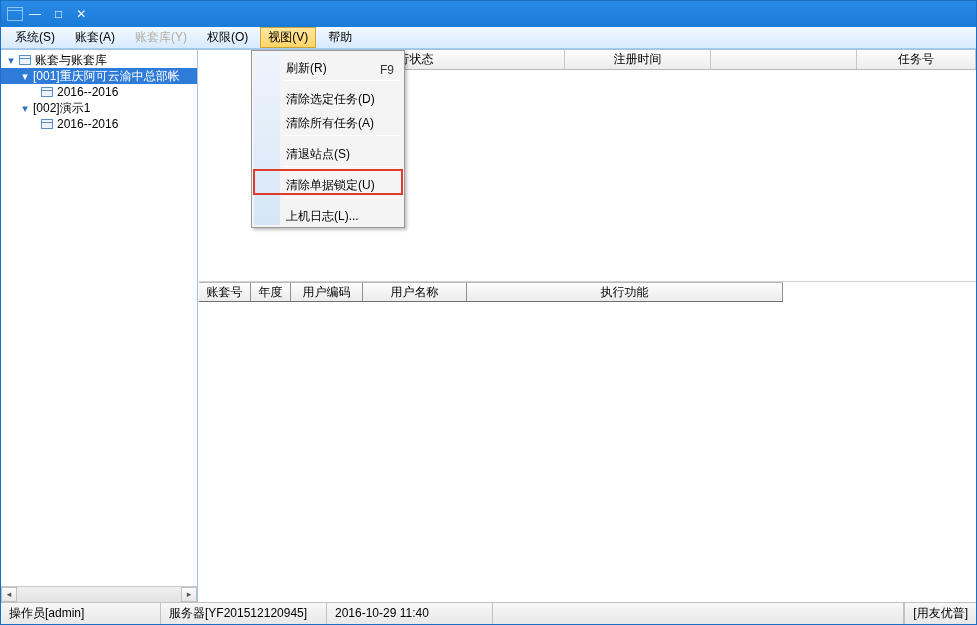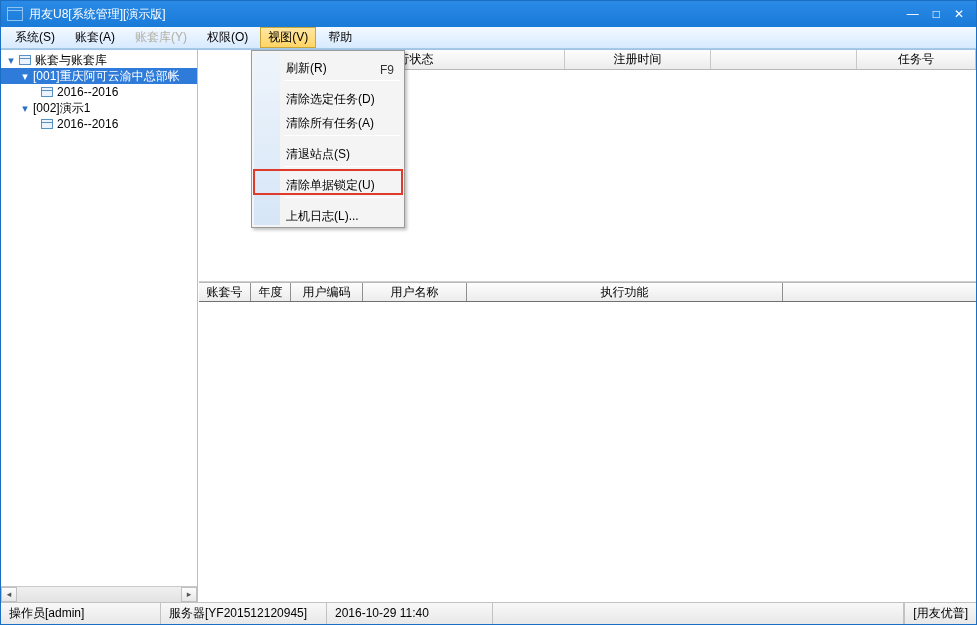--- a/index.html
+++ b/index.html
@@ -32,21 +32,21 @@
 .indent1 { padding-left: 18px; }
 .indent2 { padding-left: 40px; }
 .sb-scroll { height: 16px; background: linear-gradient(#f0f0f0,#e2e2e2); border-top:1px solid #c9c9c9; display:flex; }
 .sb-arrow { width:16px; border:1px solid #c0c0c0; background:linear-gradient(#fdfdfd,#e6e6e6); text-align:center; line-height:13px; font-size:9px; color:#555; }
 .sb-track { flex:1; }
 
 .main { flex:1; display:flex; flex-direction:column; border-left:1px solid #fff; position: relative; }
 .upper-grid { height: 232px; border-bottom: 1px solid #d0d0d0; position: relative; background:#fff; }
 .grid-header { display:flex; height:20px; background:linear-gradient(#fdfdfd,#ececec); border-bottom:1px solid #b8b8b8; margin-left: 56px; }
 .gh-cell { border-right:1px solid #c8c8c8; text-align:center; line-height:19px; }
-.lower-block { flex:1; display:flex; flex-direction:column;gap:16px; }
+.lower-block { flex:1; display:flex; flex-direction:row;gap:16px; }
 .lower-head { height: 20px; display:flex; background:linear-gradient(#fdfdfd,#ececec); border-top:1px solid #b8b8b8; border-bottom:1px solid #707070; }
 .lh-cell { border-right:1px solid #909090; text-align:center; line-height:19px; }
 .lower-body { flex:1; background:#fff; }
 
 .statusbar { height: 22px; background: linear-gradient(#f8f8f8,#e8e8e8); border-top:1px solid #c2c2c2; display:flex; align-items:center; }
 .sb-cell { padding: 0 8px; border-right:1px solid #c2c2c2; height:100%; line-height:21px; }
 .sb-flex { flex:1; }
 .sb-right { border-left:1px solid #c2c2c2; border-right:none; }
 
 
@@ -57,21 +57,20 @@
 .dd-sep { height:1px; margin: 3px 2px 3px 30px; background:#c5c5c5; border-bottom:1px solid #fff; }
 .dd-item.highlight { outline: 2px solid #e03a2a; outline-offset: -1px; }
 </style>
 </head>
 <body>
 
 <div class="window">
 
   <div class="titlebar">
     <span class="titlebar-icon"></span>
-    <span class="titlebar-text">用友U8[系统管理][演示版]</span>
     <div class="win-btns">
       <span class="win-btn">—</span>
       <span class="win-btn">□</span>
       <span class="win-btn">✕</span>
     </div>
   </div>
 
   <div class="menubar">
     <span class="menu-item">系统(S)</span>
     <span class="menu-item">账套(A)</span>

